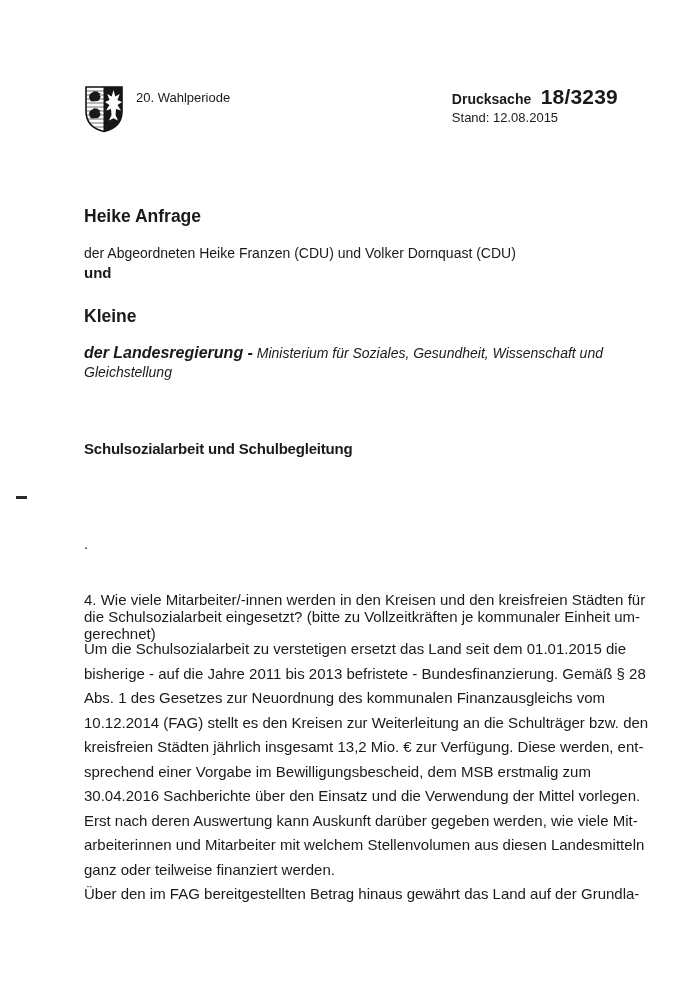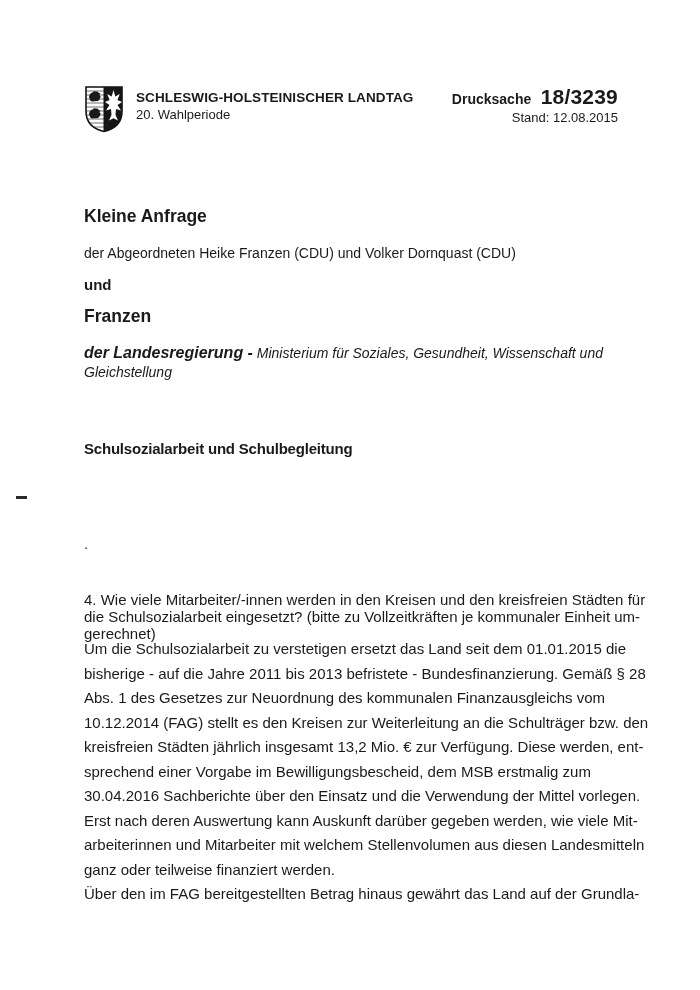--- a/index.html
+++ b/index.html
@@ -13,31 +13,31 @@
     -webkit-font-smoothing: antialiased;
   }
   .abs { position: absolute; }
 
   
   .logo { left: 84px; top: 85px; width: 40px; height: 48px; }
   .org-block { left: 136px; top: 89px; }
   .org-name  { font-weight: bold; font-size: 13.5px; line-height: 17px; letter-spacing: 0.1px; }
   .org-period{ font-size: 13px; line-height: 17px; }
 
-  .docref { right: 82px; top: 85px; text-align: right; }
+  .docref { right: 82px; top: 85px; }
   .docref-row { white-space: nowrap; }
   .doc-label  { font-weight: bold; font-size: 14px; vertical-align: baseline; }
   .doc-number { font-weight: bold; font-size: 21px; margin-left: 5px; vertical-align: baseline; letter-spacing: 0.2px; }
   .doc-date   { font-size: 13px; margin-top: 1px; }
 
   
   .h-big { font-weight: bold; font-size: 17.5px; margin: 0; }
   .kleine  { left: 84px; top: 206px; }
   .authors { left: 84px; top: 245px; font-size: 14px; }
-  .und     { left: 84px; top: 276px; font-weight: bold; font-size: 15px; }
+  .und     { left: 84px; top: 264px; font-weight: bold; font-size: 15px; }
   .antwort { left: 84px; top: 306px; }
   .answer-by { left: 84px; top: 344px; width: 560px; white-space: pre; line-height: 18.5px; font-size: 14px; font-style: italic; }
   .answer-by-bold { font-weight: bold; font-size: 16px; }
 
   
   .subject { left: 84px; top: 440px; font-weight: bold; font-size: 15px; letter-spacing: -0.2px; }
   .fold-mark { left: 16px; top: 496px; width: 11px; height: 2.5px; background: #2a2a2a; }
   .stray { left: 84px; top: 536px; font-size: 15px; line-height: 15px; }
 
   
@@ -81,36 +81,35 @@
         <path d="M5 12 q0.5-4 3.5-4.5 q1.5-2 3.5-1 q2-0.5 2.5 1.2 l2 0.8 -1.2 1.4 1.4 1.6 -1 2.8 -1.6 1.8 -6.3 0.4 q-2.3-0.9-2.3-3 z" fill="#1a1a1a"></path>
         <path d="M5 29 q0.5-4 3.5-4.5 q1.5-2 3.5-1 q2-0.5 2.5 1.2 l2 0.8 -1.2 1.4 1.4 1.6 -1 2.8 -1.6 1.8 -6.3 0.4 q-2.3-0.9-2.3-3 z" fill="#1a1a1a"></path>
         <rect x="20" y="2" width="18" height="45" fill="#161616"></rect>
         <path d="M29.5 5 L31.3 11.5 L35.8 9 L33.4 15 L38 17 L33.5 20 L37 25.5 L32 24 L31.5 30 L34 35.5 L29.5 33.2 L25 35.5 L27.5 30 L27 24 L22 25.5 L25.5 20 L21 17 L25.6 15 L23.2 9 L27.7 11.5 Z" fill="#ffffff"></path>
       </g>
       <line x1="20" y1="2" x2="20" y2="46.5" stroke="#111111" stroke-width="1"></line>
     </svg>
   </div>
 
   <div class="abs org-block">
-    <div class="org-name">SCHLESWIG-HOLSTEINISCHER LANDTAG</div>
     <div class="org-period">20. Wahlperiode</div>
   </div>
 
   <div class="abs docref">
     <div class="docref-row">
       <span class="doc-label">Drucksache</span>
       <span class="doc-number">18/3239</span>
     </div>
     <div class="doc-date">Stand: 12.08.2015</div>
   </div>
 
-  <h1 class="abs h-big kleine">Kleine Anfrage</h1>
+  <h1 class="abs h-big kleine">Heike Anfrage</h1>
   <div class="abs authors">der Abgeordneten Heike Franzen (CDU) und Volker Dornquast (CDU)</div>
   <div class="abs und">und</div>
-  <h1 class="abs h-big antwort">Franzen</h1>
+  <h1 class="abs h-big antwort">Kleine</h1>
   <div class="abs answer-by"><span class="answer-by-bold">der Landesregierung -</span><span> Ministerium für Soziales, Gesundheit, Wissenschaft und
 Gleichstellung</span></div>
 
   <div class="abs subject">Schulsozialarbeit und Schulbegleitung</div>
   <div class="abs fold-mark"></div>
   <div class="abs stray">.</div>
 
   <div class="abs question">4. Wie viele Mitarbeiter/-innen werden in den Kreisen und den kreisfreien Städten für
 die Schulsozialarbeit eingesetzt? (bitte zu Vollzeitkräften je kommunaler Einheit um-
 gerechnet)</div>

